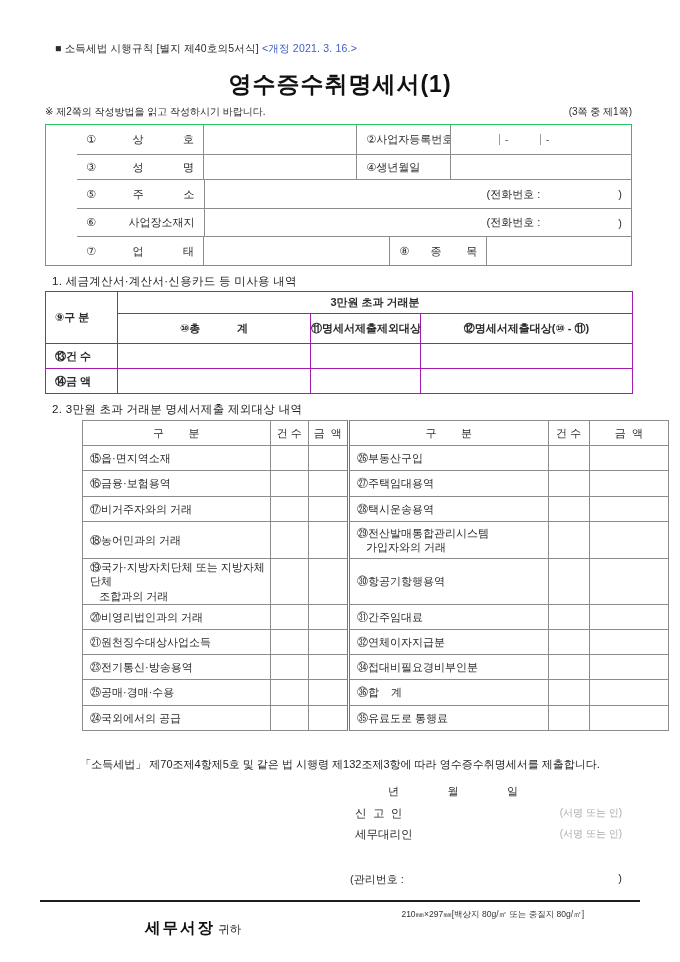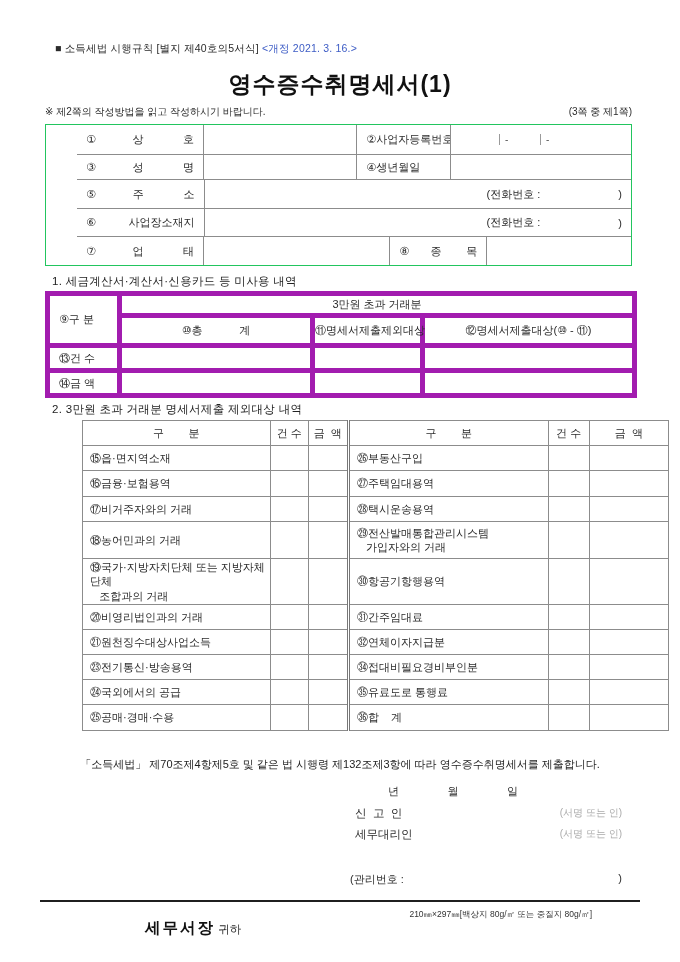--- a/index.html
+++ b/index.html
@@ -34,22 +34,22 @@
   .bizgrid .digit { flex:1; border-left:1px solid #9a9a9a; display:flex;
     align-items:center; justify-content:center; font-size:10px; color:#555; }
   .bizgrid .digit:first-child { border-left:none; }
   .phone { justify-content:flex-end; }
   .phone .gap { display:inline-block; width:78px; }
 
   
   table { border-collapse:collapse; }
   .tableB { left:45px; top:291px; }
   .tableB table { width:587px; border:1px solid #666; table-layout:fixed; }
-  .tableB th, .tableB td { border:5px solid #a21caf; font-size:11px;
-    font-weight:normal; white-space:pre; }
+  .tableB th, .tableB td { border:1px solid #a21caf; font-size:11px;
+    font-weight:bold; white-space:pre; }
   .tableB th { text-align:center; }
   .tableB .lft { text-align:left; padding-left:9px; }
 
   .section-title { font-size:11.5px; color:#222; letter-spacing:0.3px; }
   .s1 { left:52px; top:274px; }
   .s2 { left:52px; top:402px; }
 
   
   .tableC { left:45px; top:420px;margin-left:37px; }
   .tableC table { width:587px; border:1px solid #666; table-layout:fixed; }
@@ -67,21 +67,21 @@
     justify-content:space-between; font-size:11px; }
   .sign-row { left:355px; top:806px; width:267px; display:flex;
     justify-content:space-between; font-size:11.5px; }
   .sign-row.r2 { top:827px; }
   .sign-row .hint { color:#aaaaaa; font-size:10px; }
   .mgmt-row { left:350px; top:872px; width:272px; display:flex;
     justify-content:space-between; font-size:11px;gap:16px; }
   .recipient { left:145px; top:918px; font-size:11.5px; }
   .recipient .office { font-size:15.5px; font-weight:bold; letter-spacing:2px; color:#111; }
   .thick-rule { left:40px; top:900px; width:600px; height:2px; background:#1f1f1f; }
-  .paper-spec { left:16px; top:909px; width:576px; text-align:right;
+  .paper-spec { left:8px; top:909px; width:576px; text-align:right;
     font-size:8.5px; color:#333; }
   .wsp { white-space:pre; }
 </style>
 </head>
 <body>
 
 <div class="abs top-notice">
   <span>■ 소득세법 시행규칙 [별지 제40호의5서식]</span>
   <span class="rev">&lt;개정 2021. 3. 16.&gt;</span>
 </div>
@@ -280,33 +280,33 @@
           <td></td>
     </tr>
     <tr style="height:25px;">
       <td class="cat">㉓전기통신·방송용역</td>
       <td></td>
           <td></td>
       <td class="cat dl">㉞접대비필요경비부인분</td>
       <td></td>
           <td></td>
     </tr>
-    <tr style="height:25px;">
-      <td class="cat">㉔국외에서의 공급</td>
-      <td></td>
-          <td></td>
-      <td class="cat dl">㉟유료도로 통행료</td>
-      <td></td>
-          <td></td>
-    </tr>
     <tr style="height:26px;">
       <td class="cat">㉕공매·경매·수용</td>
       <td></td>
           <td></td>
       <td class="cat dl">㊱합    계</td>
+      <td></td>
+          <td></td>
+    </tr>
+    <tr style="height:25px;">
+      <td class="cat">㉔국외에서의 공급</td>
+      <td></td>
+          <td></td>
+      <td class="cat dl">㉟유료도로 통행료</td>
       <td></td>
           <td></td>
     </tr>
   </tbody>
     </table>
 </div>
 
 <div class="abs declaration">「소득세법」 제70조제4항제5호 및 같은 법 시행령 제132조제3항에 따라 영수증수취명세서를 제출합니다.</div>
 
 <div class="abs date-line">

